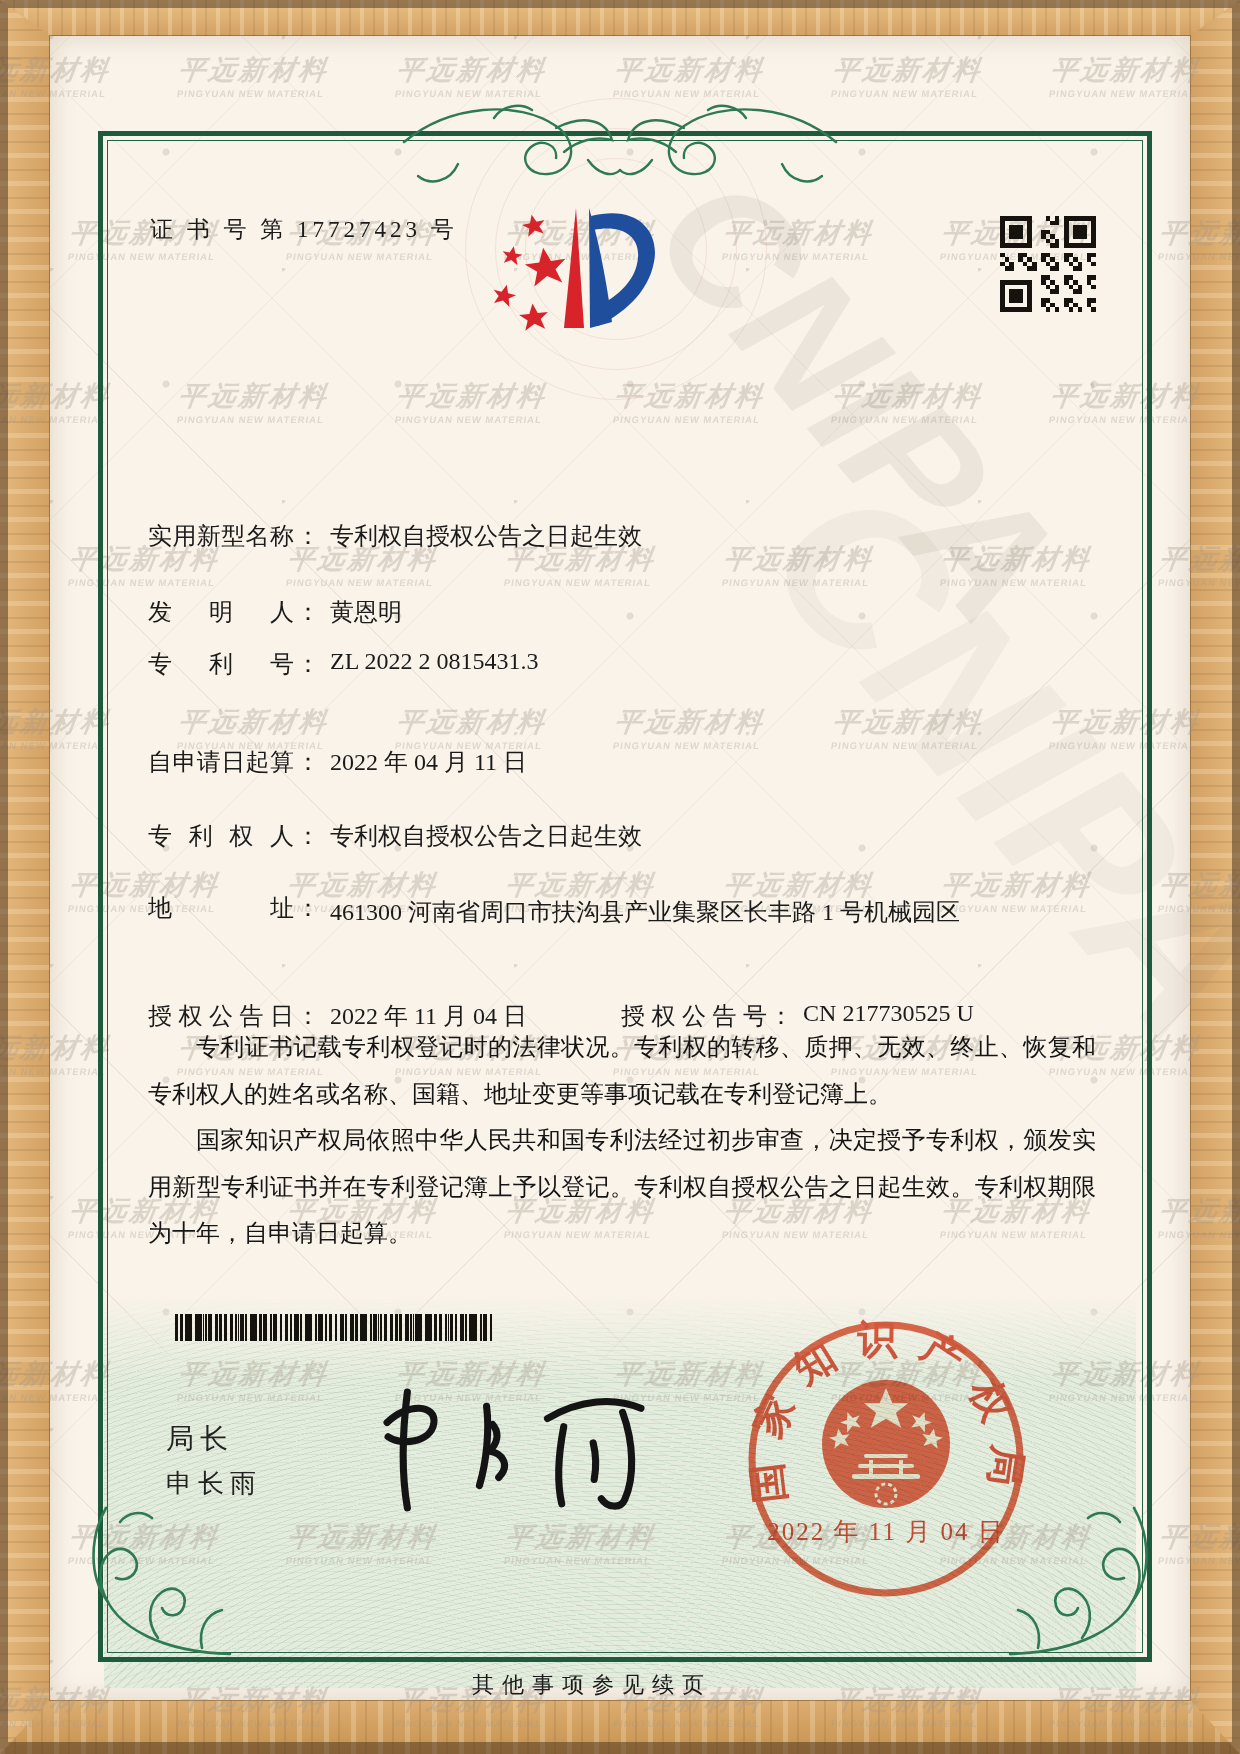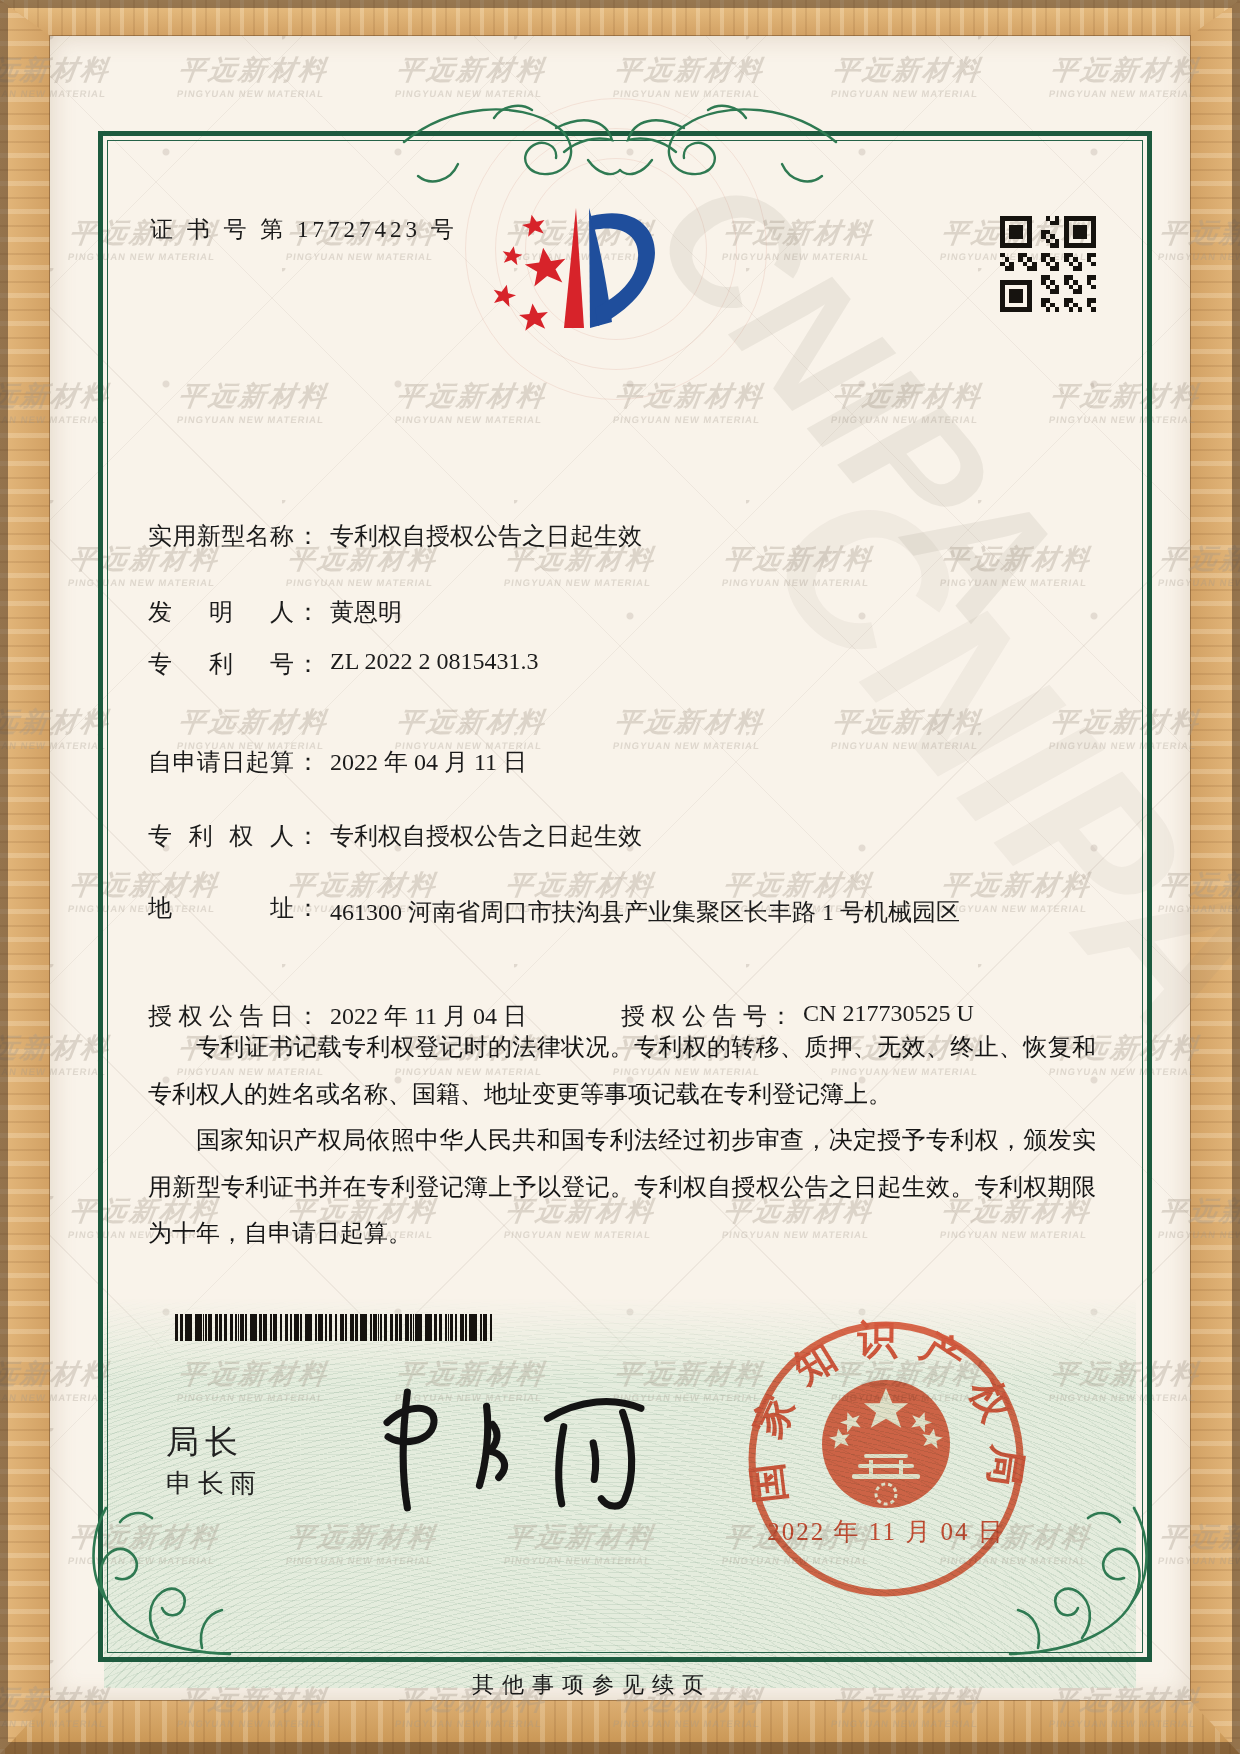--- a/index.html
+++ b/index.html
@@ -74,21 +74,21 @@
   .colon{display:inline-block;margin:0 10px 0 2px;}
   .val{display:inline-block;vertical-align:top;}
   .val.wrap{white-space:normal;width:732px;line-height:40px;}
   .paras{left:148px;top:1024px;width:948px;}
   .paras p{margin:0;font-size:24px;line-height:46.5px;text-indent:2em;text-align:justify;color:#151515;}
   .barcode{left:175px;top:1314px;width:318px;height:27px;
     background:
       repeating-linear-gradient(90deg,#15120e 0 2px,rgba(0,0,0,0) 2px 5px),
       repeating-linear-gradient(90deg,#15120e 0 1px,rgba(0,0,0,0) 1px 7px),
       repeating-linear-gradient(90deg,#15120e 0 3px,rgba(0,0,0,0) 3px 11px);}
-  .director-title{left:166px;top:1420px;font-size:33px;letter-spacing:6px;color:#222;font-family:"Liberation Sans","DejaVu Sans",sans-serif;}
+  .director-title{left:166px;top:1420px;font-size:28px;letter-spacing:6px;color:#222;font-family:"Liberation Sans","DejaVu Sans",sans-serif;}
   .director-name{left:166px;top:1466px;font-size:26px;letter-spacing:6px;color:#222;font-family:"Liberation Sans","DejaVu Sans",sans-serif;}
   .sig{left:372px;top:1386px;width:286px;height:132px;}
   .seal{left:745px;top:1318px;width:282px;height:282px;z-index:6;mix-blend-mode:multiply;opacity:.93;}
   .seal svg{overflow:visible;}
   .page-num{left:98px;top:1598px;width:1044px;text-align:center;font-size:20px;letter-spacing:3px;color:#222;transform:translateX(-26px);}
   .note{left:0;top:1670px;width:1240px;text-align:center;font-size:22px;letter-spacing:8px;color:#1a1a1a;transform:translateX(-28px);}
 </style>
 </head>
 <body>
 

